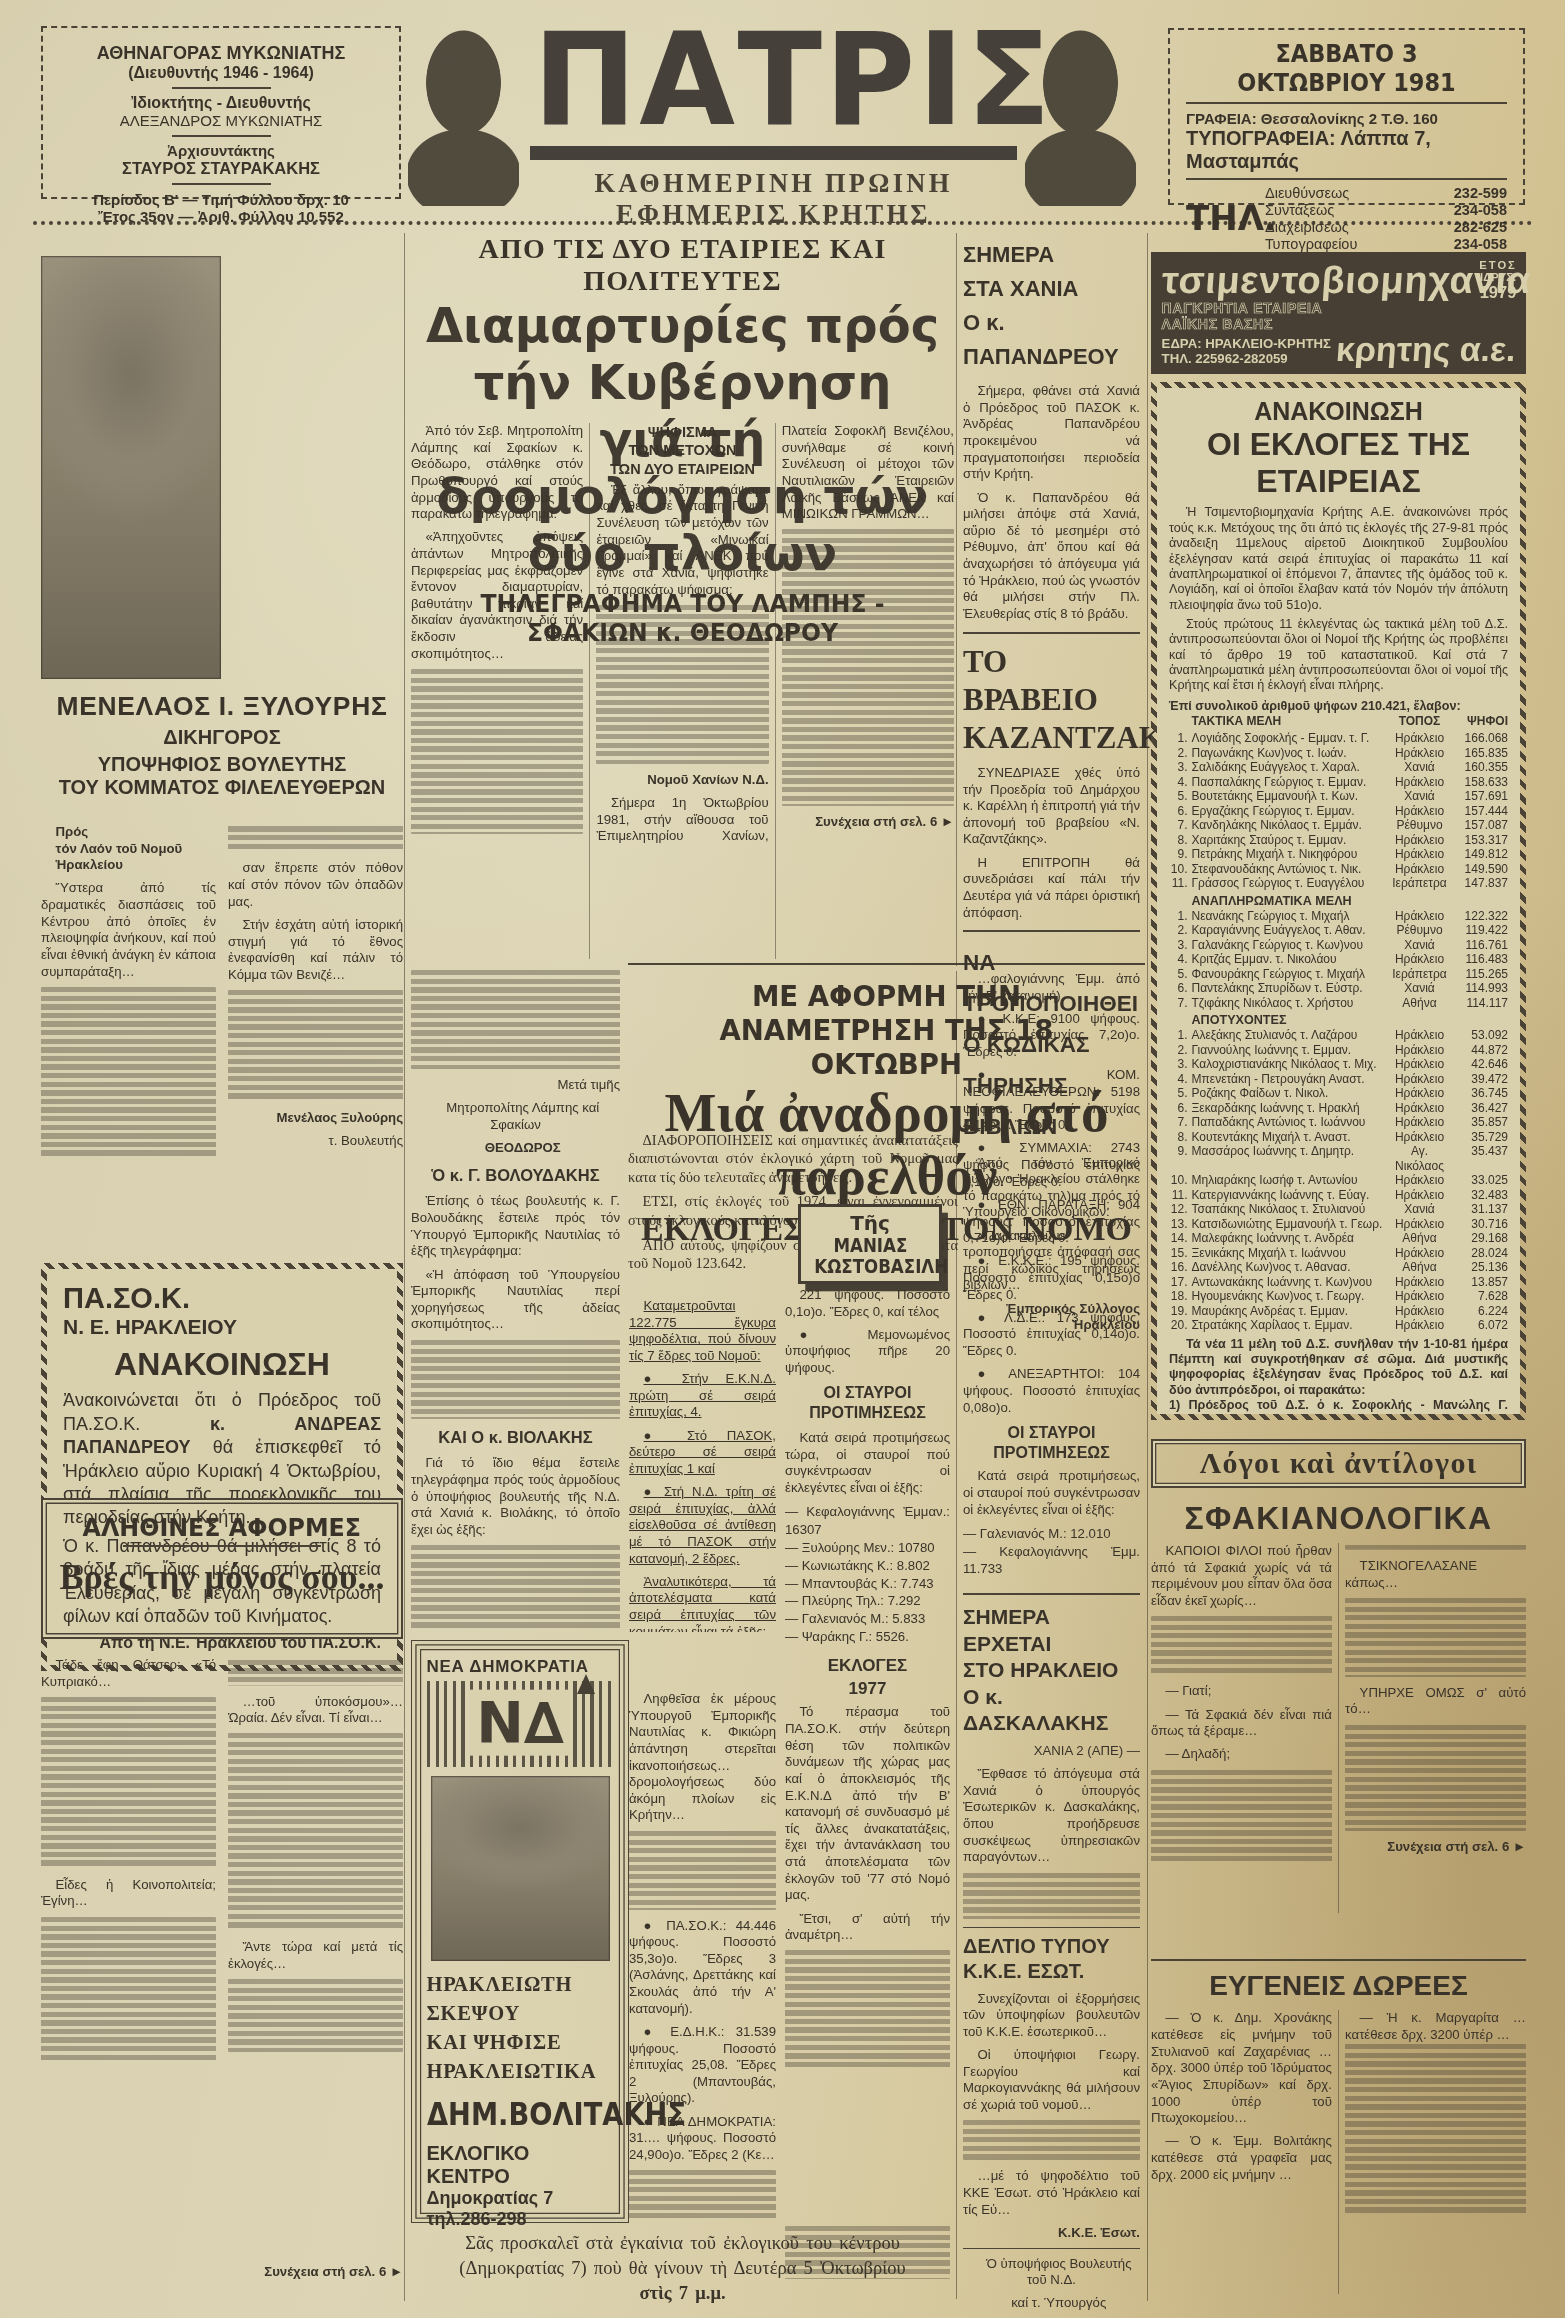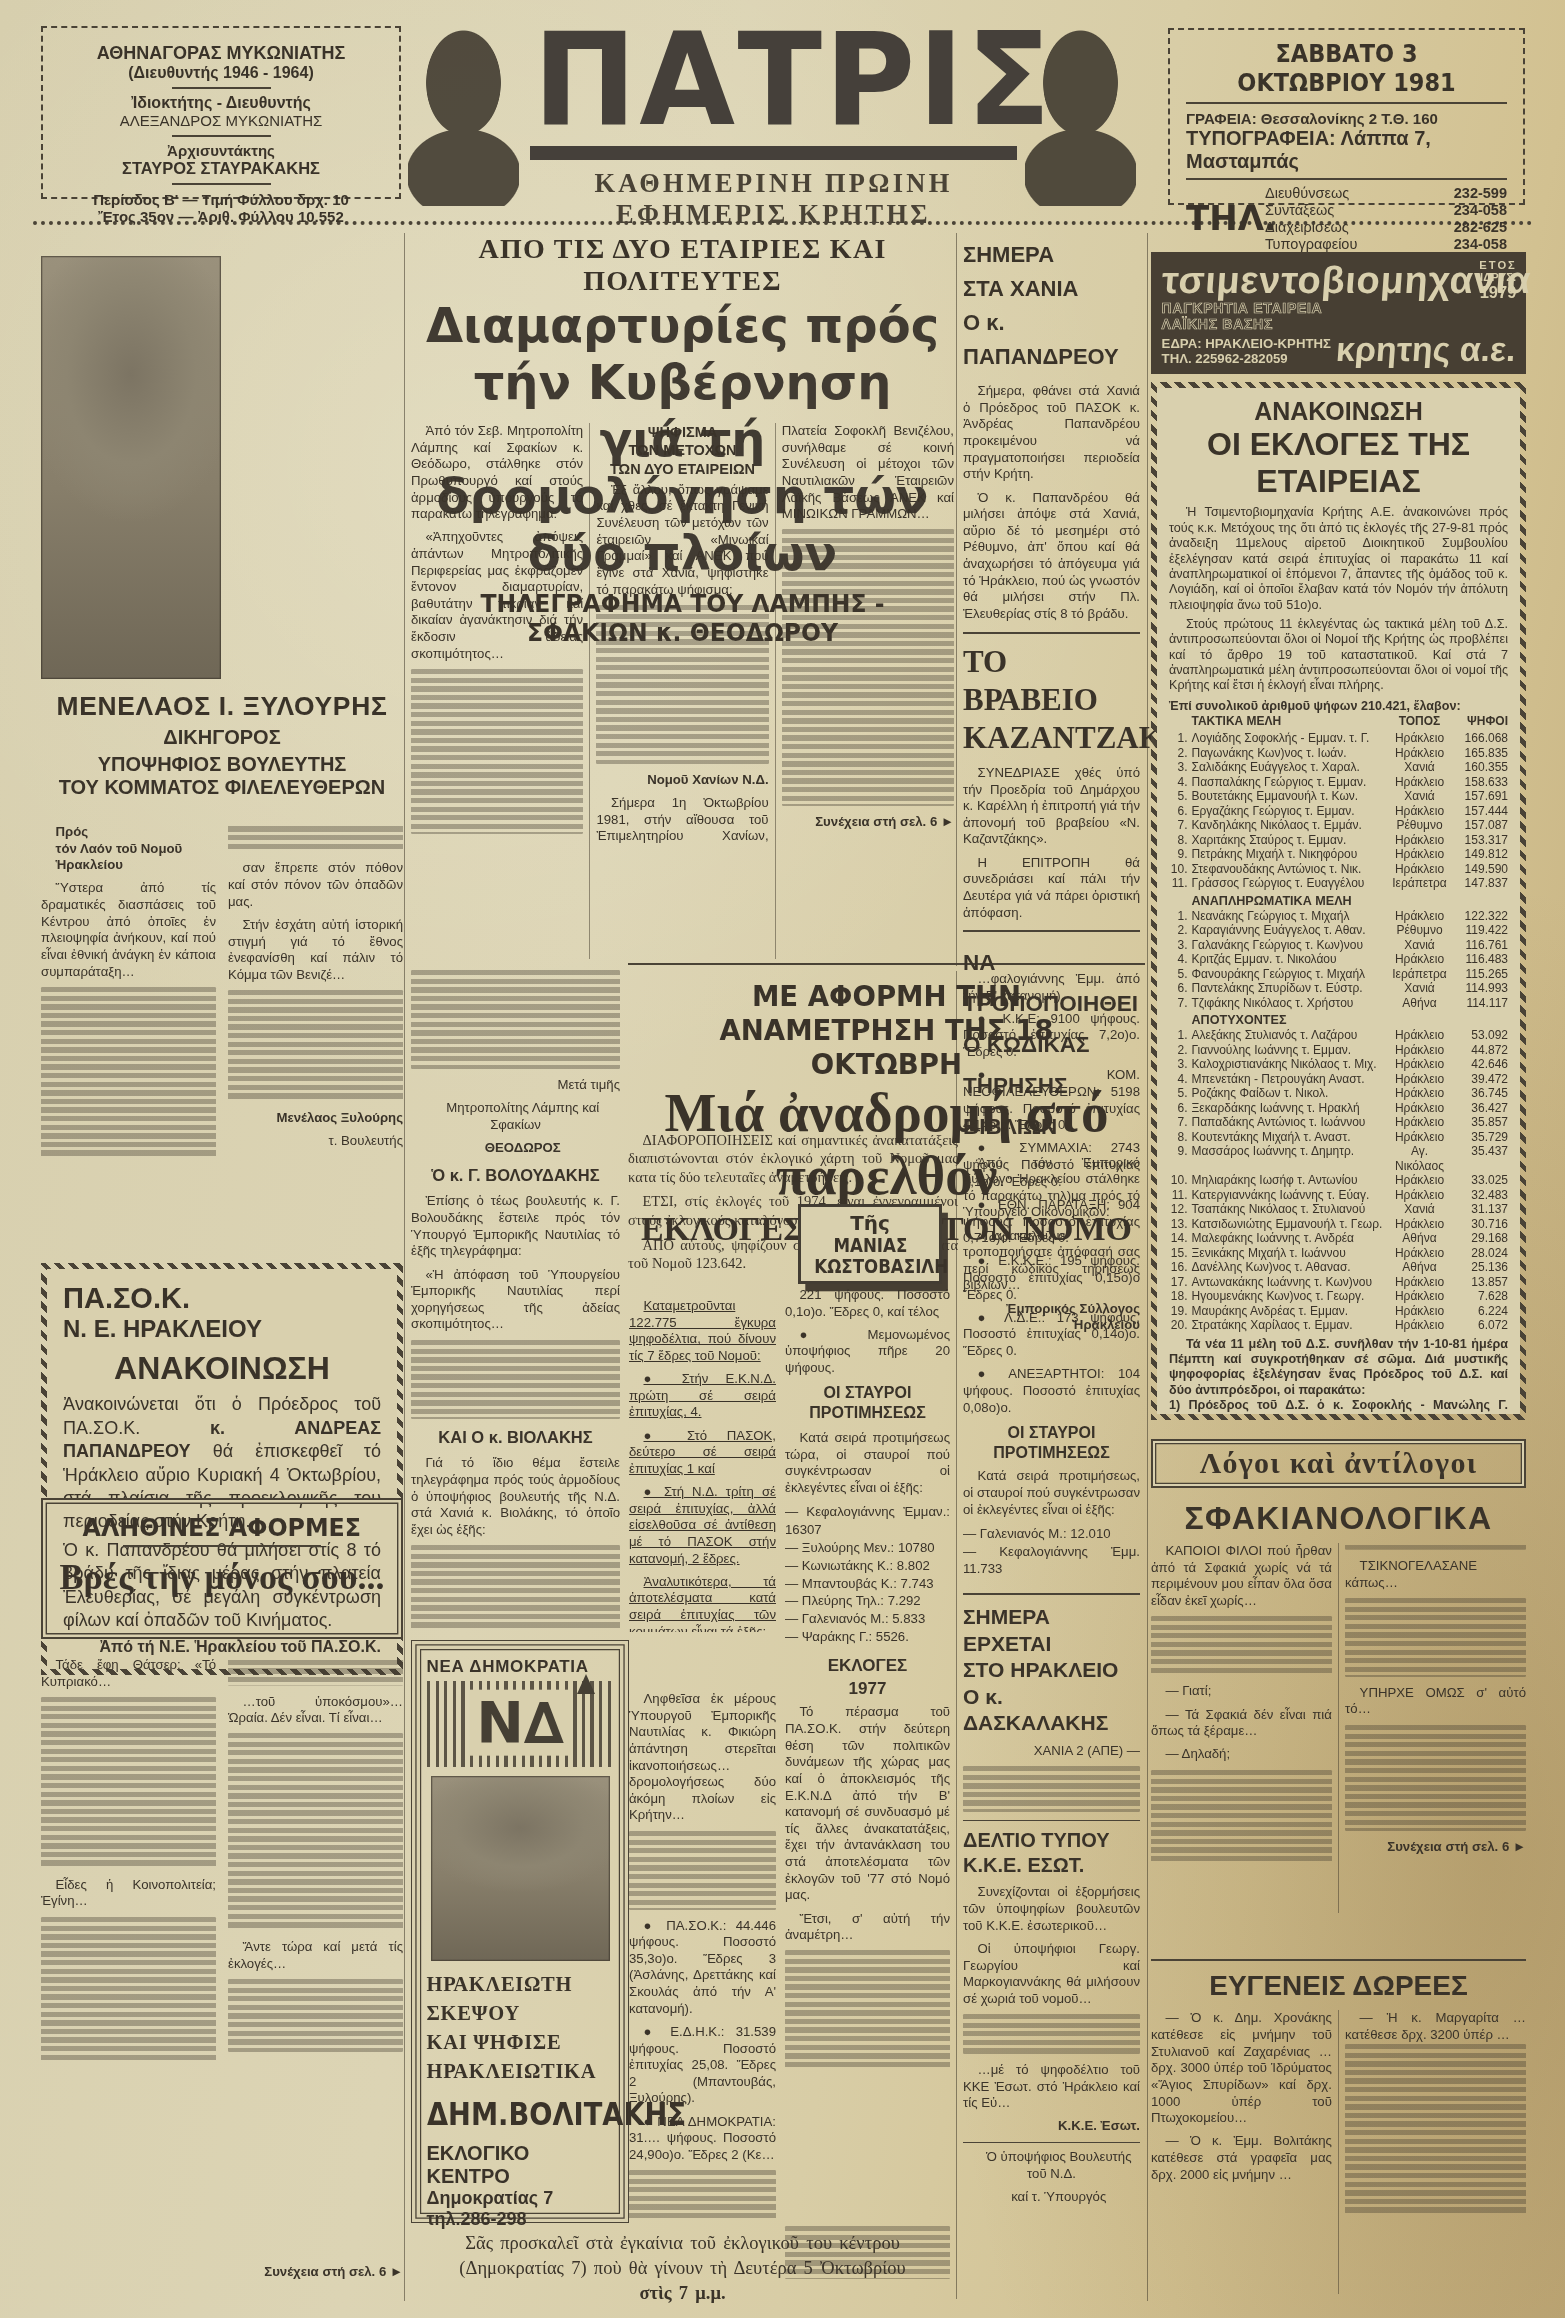--- a/index.html
+++ b/index.html
@@ -174,21 +174,21 @@
       <p>Στήν ἐσχάτη αὐτή ἱστορική στιγμή γιά τό ἔθνος ἐνεφανίσθη καί πάλιν τό Κόμμα τῶν Βενιζέ…</p>
       <div class="tx" style="height:112px;"></div>
       <p class="right" style="font-weight:bold;">Μενέλαος Ξυλούρης</p>
       <p class="right">τ. Βουλευτής</p>
     </div>
   </div>
 
   <div class="abs stripe-frame" style="left:41px; top:1263px; width:362px;">
     <div class="stripe-inner">
       <div style="font-weight:bold; font-size:29px;">ΠΑ.ΣΟ.Κ.</div>
-      <div style="font-weight:bold; font-size:24px; margin-bottom:6.6px;">Ν. Ε.  ΗΡΑΚΛΕΙΟΥ</div>
+      <div style="font-weight:bold; font-size:21px; margin-bottom:6.6px;">Ν. Ε.  ΗΡΑΚΛΕΙΟΥ</div>
       <div class="center" style="font-weight:bold; font-size:32px; margin-bottom:6.6px;">ΑΝΑΚΟΙΝΩΣΗ</div>
       <div style="font-size:18px; line-height:1.3; text-align:justify;">
         <span>Ἀνακοινώνεται ὅτι ὁ Πρόεδρος τοῦ ΠΑ.ΣΟ.Κ.</span>
         <span style="font-weight:bold;">κ. ΑΝΔΡΕΑΣ  ΠΑΠΑΝΔΡΕΟΥ</span>
         <span>θά ἐπισκεφθεῖ τό Ἡράκλειο αὔριο Κυριακή 4 Ὀκτωβρίου, στά πλαίσια τῆς προεκλογικῆς του περιοδείας στήν Κρήτη.</span>
       </div>
       <div style="font-size:18px; line-height:1.3; text-align:justify; margin-top:5.3px;">Ὁ κ. Παπανδρέου θά μιλήσει στίς 8 τό βράδυ τῆς ἴδιας μέρας στήν πλατεία Ἐλευθερίας, σέ μεγάλη συγκέντρωση φίλων καί ὀπαδῶν τοῦ Κινήματος.</div>
       <div class="right" style="font-weight:bold; font-size:16px; margin-top:5.3px;">Ἀπό τή Ν.Ε. Ἡρακλείου τοῦ ΠΑ.ΣΟ.Κ.</div>
     </div>
   </div>
@@ -327,20 +327,21 @@
   </div>
 
   <div class="abs" style="left:963px; top:1584px; width:177px;">
     <div class="sep"></div>
     <div style="font-weight:bold; font-size:21px; line-height:26.4px;">ΣΗΜΕΡΑ</div>
     <div style="font-weight:bold; font-size:21px; line-height:26.4px;">ΕΡΧΕΤΑΙ</div>
     <div style="font-weight:bold; font-size:21px; line-height:26.4px;">ΣΤΟ ΗΡΑΚΛΕΙΟ</div>
     <div style="font-weight:bold; font-size:21px; line-height:26.4px;">Ο κ. ΔΑΣΚΑΛΑΚΗΣ</div>
     <div class="jtext" style="margin-top:6.6px;">
       <p class="right">ΧΑΝΙΑ 2 (ΑΠΕ) —</p>
+      <p>Ἔφθασε τό ἀπόγευμα στά Χανιά ὁ ὑπουργός Ἐσωτερικῶν κ. Δασκαλάκης, ὅπου προήδρευσε συσκέψεως ὑπηρεσιακῶν παραγόντων…</p>
       <div class="tx" style="height:46px;"></div>
     </div>
     <div class="sep-thin"></div>
     <div style="font-weight:bold; font-size:20px; line-height:25px;">ΔΕΛΤΙΟ ΤΥΠΟΥ</div>
     <div style="font-weight:bold; font-size:20px; line-height:25px;">Κ.Κ.Ε. ΕΣΩΤ.</div>
     <div class="jtext" style="margin-top:6.6px;">
       <p>Συνεχίζονται οἱ ἐξορμήσεις τῶν ὑποψηφίων βουλευτῶν τοῦ Κ.Κ.Ε. ἐσωτερικοῦ…</p>
       <p>Οἱ ὑποψήφιοι Γεωργ. Γεωργίου καί Μαρκογιαννάκης θά μιλήσουν σέ χωριά τοῦ νομοῦ…</p>
       <div class="tx" style="height:40px;"></div>
       <p>…μέ τό ψηφοδέλτιο τοῦ ΚΚΕ Ἐσωτ. στό Ἡράκλειο καί τίς Εὐ…</p>

